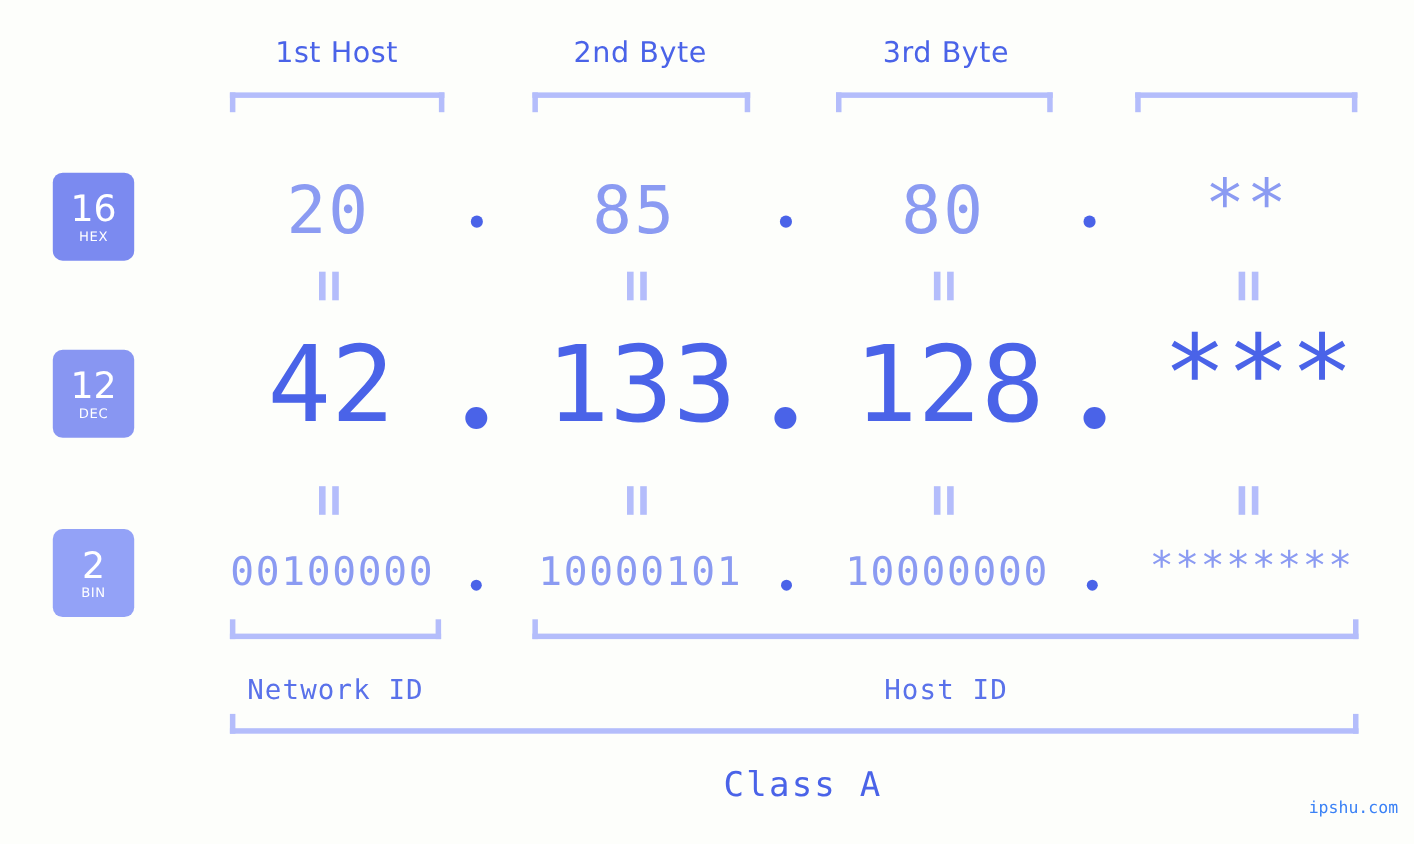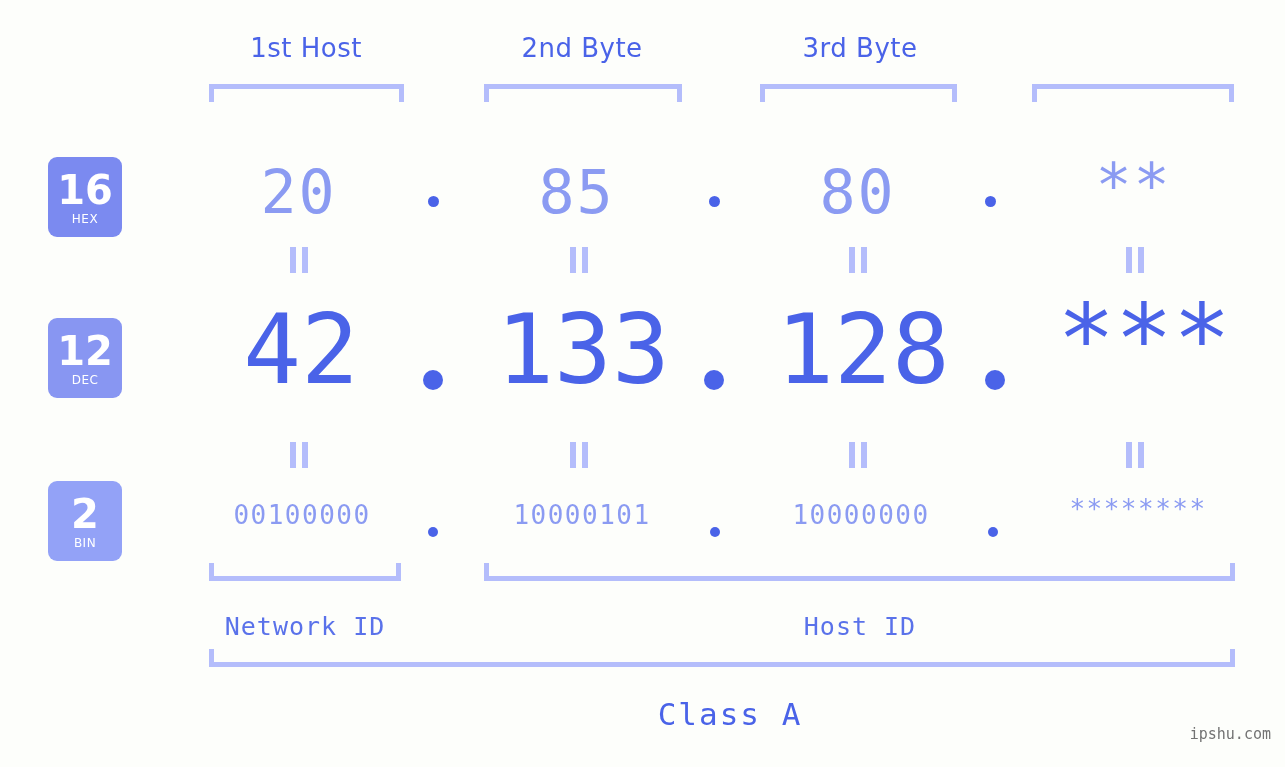--- a/index.html
+++ b/index.html
@@ -53,23 +53,23 @@
     height: 80px;
     border-radius: 9px;
     display: flex;
     flex-direction: column;
     align-items: center;
     justify-content: center;
     color: #ffffff;
     line-height: 1;
   }
   .badge .num {
-    font-size: 40px;
-    font-family: "DejaVu Sans", sans-serif;
-    font-weight: 700;
+    font-size: 33px;
+    font-family: "DejaVu Sans", sans-serif;
+    font-weight: 400;
     letter-spacing: 0px;
   }
   .badge .radix {
     font-size: 12px;
     font-family: "DejaVu Sans", sans-serif;
     margin-top: 3px;
     letter-spacing: 0.5px;
   }
 
   
@@ -84,21 +84,21 @@
     color: #8b9bf2;
     letter-spacing: 2px;
   }
   .decval {
     font-size: 96px;
     color: #4a63e8;
     letter-spacing: 0px;
     line-height: 1;
   }
   .binval {
-    font-size: 26px;
+    font-size: 36px;
     color: #8b9bf2;
     letter-spacing: 1.5px;
   }
 
   
   .dot {
     position: absolute;
     border-radius: 50%;
     background: #4a63e8;
   }
@@ -138,21 +138,21 @@
     color: #4a63e8;
     white-space: nowrap;
     letter-spacing: 2px;
   }
   .watermark {
     position: absolute;
     right: 14px;
     bottom: 24px;
     font-family: "DejaVu Sans Mono", monospace;
     font-size: 15px;
-    color: #737373;
+    color: #3b82f6;
     letter-spacing: 0px;
   }
 </style>
 </head>
 <body>
 
 <div id="stage">
 
   <div class="byte-label" style="left:196px; width:220px;">1st Host</div>
   <div class="byte-label" style="left:472px; width:220px;">2nd Byte</div>

